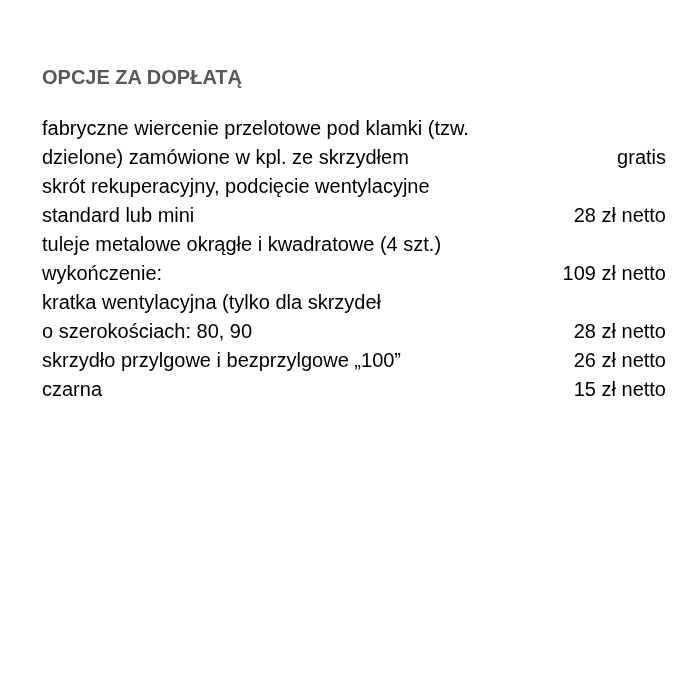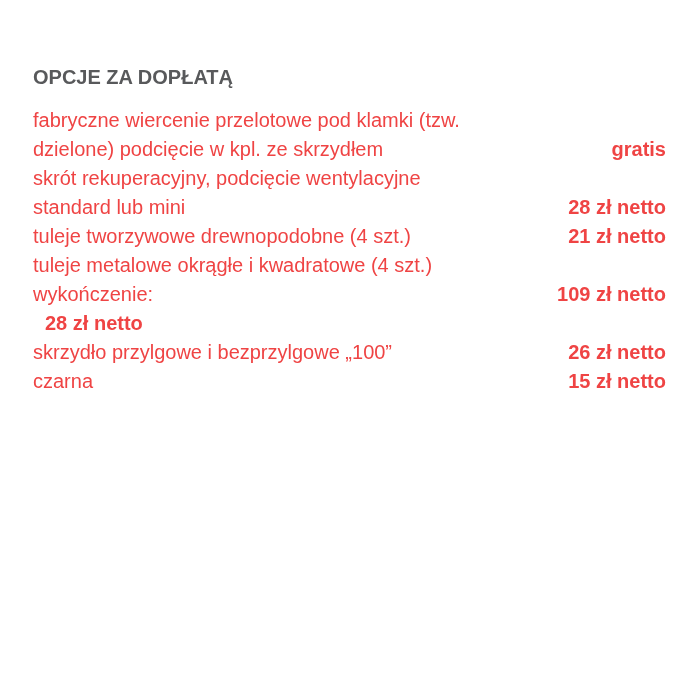--- a/index.html
+++ b/index.html
@@ -10,96 +10,93 @@
   body {
     width: 700px;
     height: 700px;
     overflow: hidden;
     font-family: "Liberation Sans", "DejaVu Sans", sans-serif;
   }
   .page {
     box-sizing: border-box;
     width: 700px;
     height: 564px;
-    padding: 64px 34px 0 33px;
+    padding: 64px 34px 0 42px;
   }
   .title {
     margin: 0;
     font-size: 20px;
     line-height: 27px;
     font-weight: 700;
     color: #58595b;
   }
   .rows {
-    margin-top: 15px;
+    margin-top: 23px;
     font-size: 20px;
     line-height: 29px;
-    color: #ef4444;
+    color: #000000;
   }
   .row {
     display: flex;
     align-items: flex-end;
     justify-content: space-between;
   }
   .desc {
     flex: 1 1 auto;
     min-width: 0;
   }
   .line {
     display: block;
     white-space: nowrap;
   }
   .price {
     flex: 0 0 auto;
     white-space: nowrap;
     margin-left: 12px;
     text-align: center;
-    font-weight: bold;
   }
 </style>
 </head>
 <body>
 
 <main class="page">
   <h1 class="title">OPCJE ZA DOPŁATĄ</h1>
 
   <div class="rows">
 
     <div class="row">
       <div class="desc">
         <span class="line">fabryczne wiercenie przelotowe pod klamki (tzw.</span>
-        <span class="line">dzielone) podcięcie w kpl. ze skrzydłem</span>
+        <span class="line">dzielone) zamówione w kpl. ze skrzydłem</span>
       </div>
       <div class="price">gratis</div>
     </div>
 
     <div class="row">
       <div class="desc">
         <span class="line">skrót rekuperacyjny, podcięcie wentylacyjne</span>
         <span class="line">standard lub mini</span>
       </div>
       <div class="price">28 zł netto</div>
     </div>
 
-    <div class="row">
-      <div class="desc">
-        <span class="line">tuleje tworzywowe drewnopodobne (4 szt.)</span>
-      </div>
-      <div class="price">21 zł netto</div>
-    </div>
 
     <div class="row">
       <div class="desc">
         <span class="line">tuleje metalowe okrągłe i kwadratowe (4 szt.)</span>
         <span class="line">wykończenie:</span>
       </div>
       <div class="price">109 zł netto</div>
     </div>
 
     <div class="row">
+      <div class="desc">
+        <span class="line">kratka wentylacyjna (tylko dla skrzydeł</span>
+        <span class="line">o szerokościach: 80, 90</span>
+      </div>
       <div class="price">28 zł netto</div>
     </div>
 
     <div class="row">
       <div class="desc">
         <span class="line">skrzydło przylgowe i bezprzylgowe „100”</span>
       </div>
       <div class="price">26 zł netto</div>
     </div>
 

